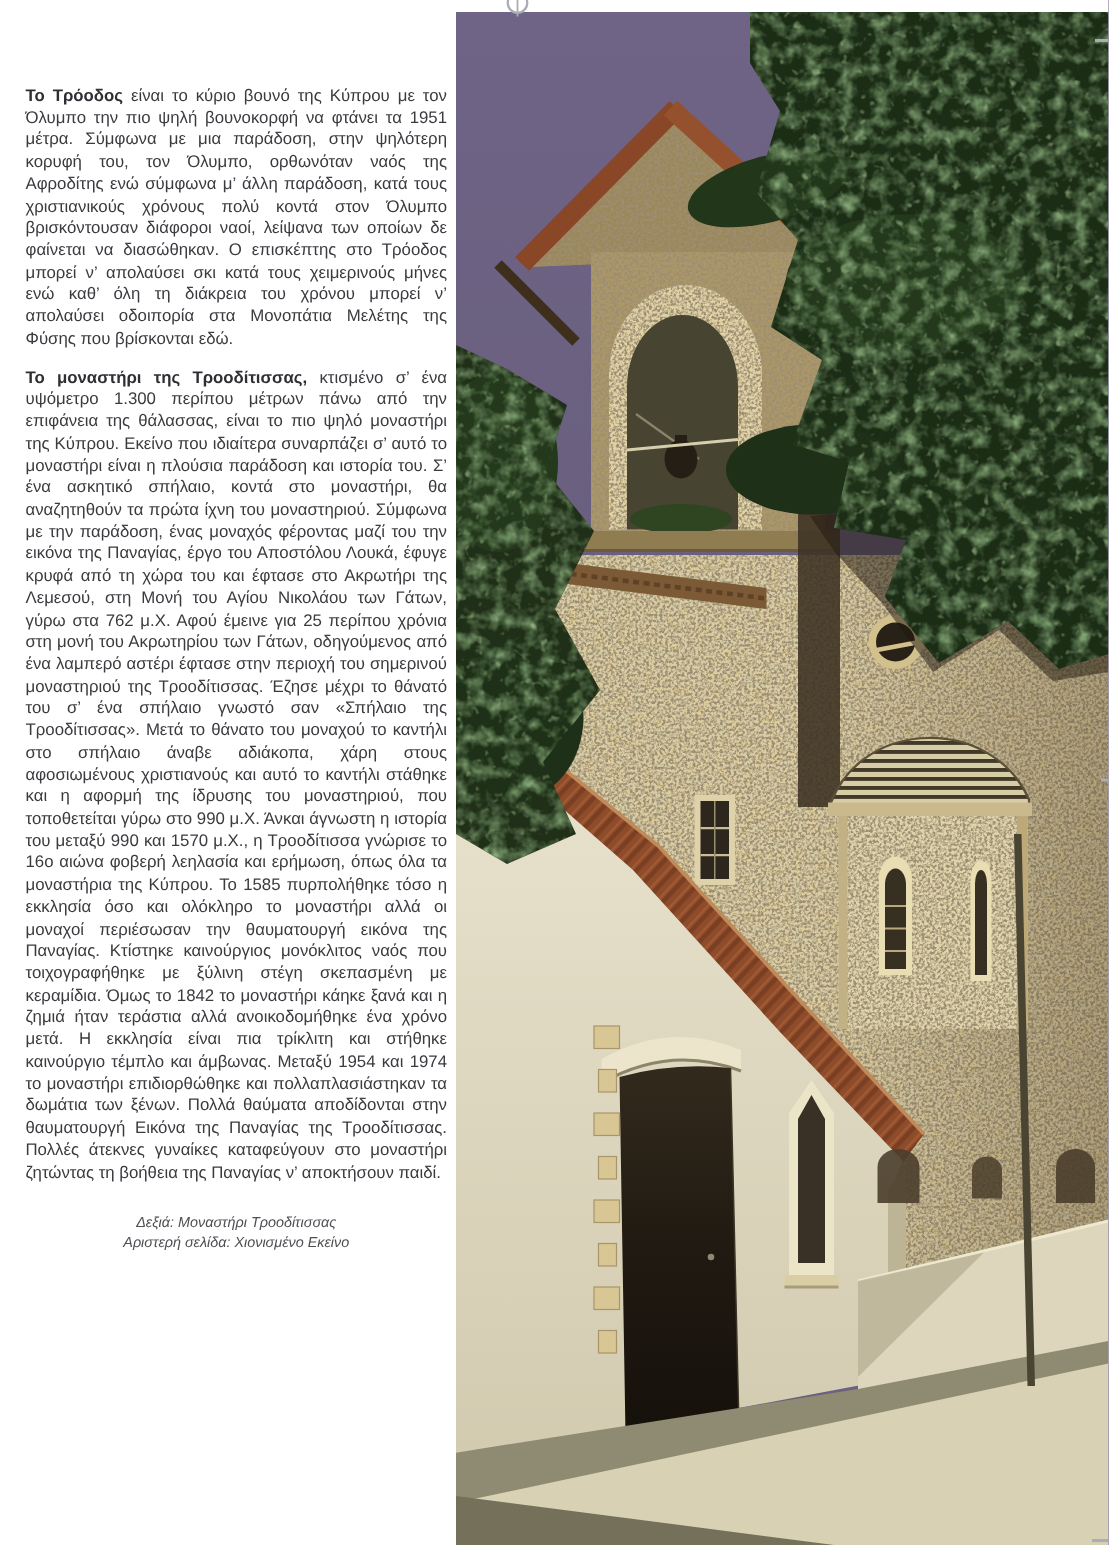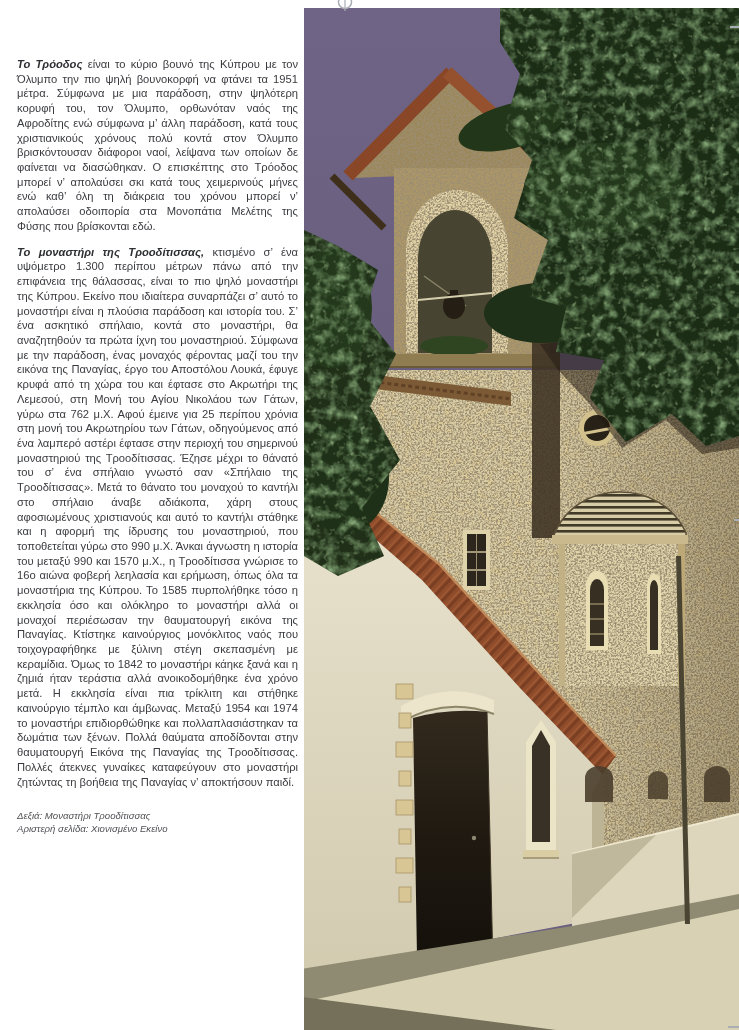--- a/index.html
+++ b/index.html
@@ -7,24 +7,24 @@
     width:739px;height:1030px;position:relative;overflow:hidden;
     background:#ffffff;
     font-family:"Liberation Sans","DejaVu Sans",sans-serif;
   }
   .text-col{
     position:absolute;left:17px;top:57px;width:281px;
     font-size:11.2px;line-height:14.72px;color:#3a3b3f;
     text-align:justify;
   }
   .text-col p{margin:0 0 11px 0;}
-  .text-col b{font-weight:700;color:#2e2f33;font-style:italic;}
+  .text-col b{font-weight:700;color:#2e2f33;}
   .caption{
     margin-top:21px;font-size:9.6px;line-height:12.4px;
-    font-style:italic;color:#4e4f53;text-align:left;
+    font-style:italic;color:#4e4f53;text-align:center;
   }
   .photo{
     position:absolute;left:304px;top:8px;width:435px;height:1022px;
     overflow:hidden;background:#6b6080;
   }
   .photo svg{display:block}
   .reg-mark{position:absolute;left:337px;top:0;width:16px;height:12px;}
   .tick{position:absolute;background:#a9adb4;}
   .tick-r1{left:730px;top:26px;width:9px;height:1.5px;}
   .tick-r2{left:734px;top:519px;width:5px;height:1.5px;}

